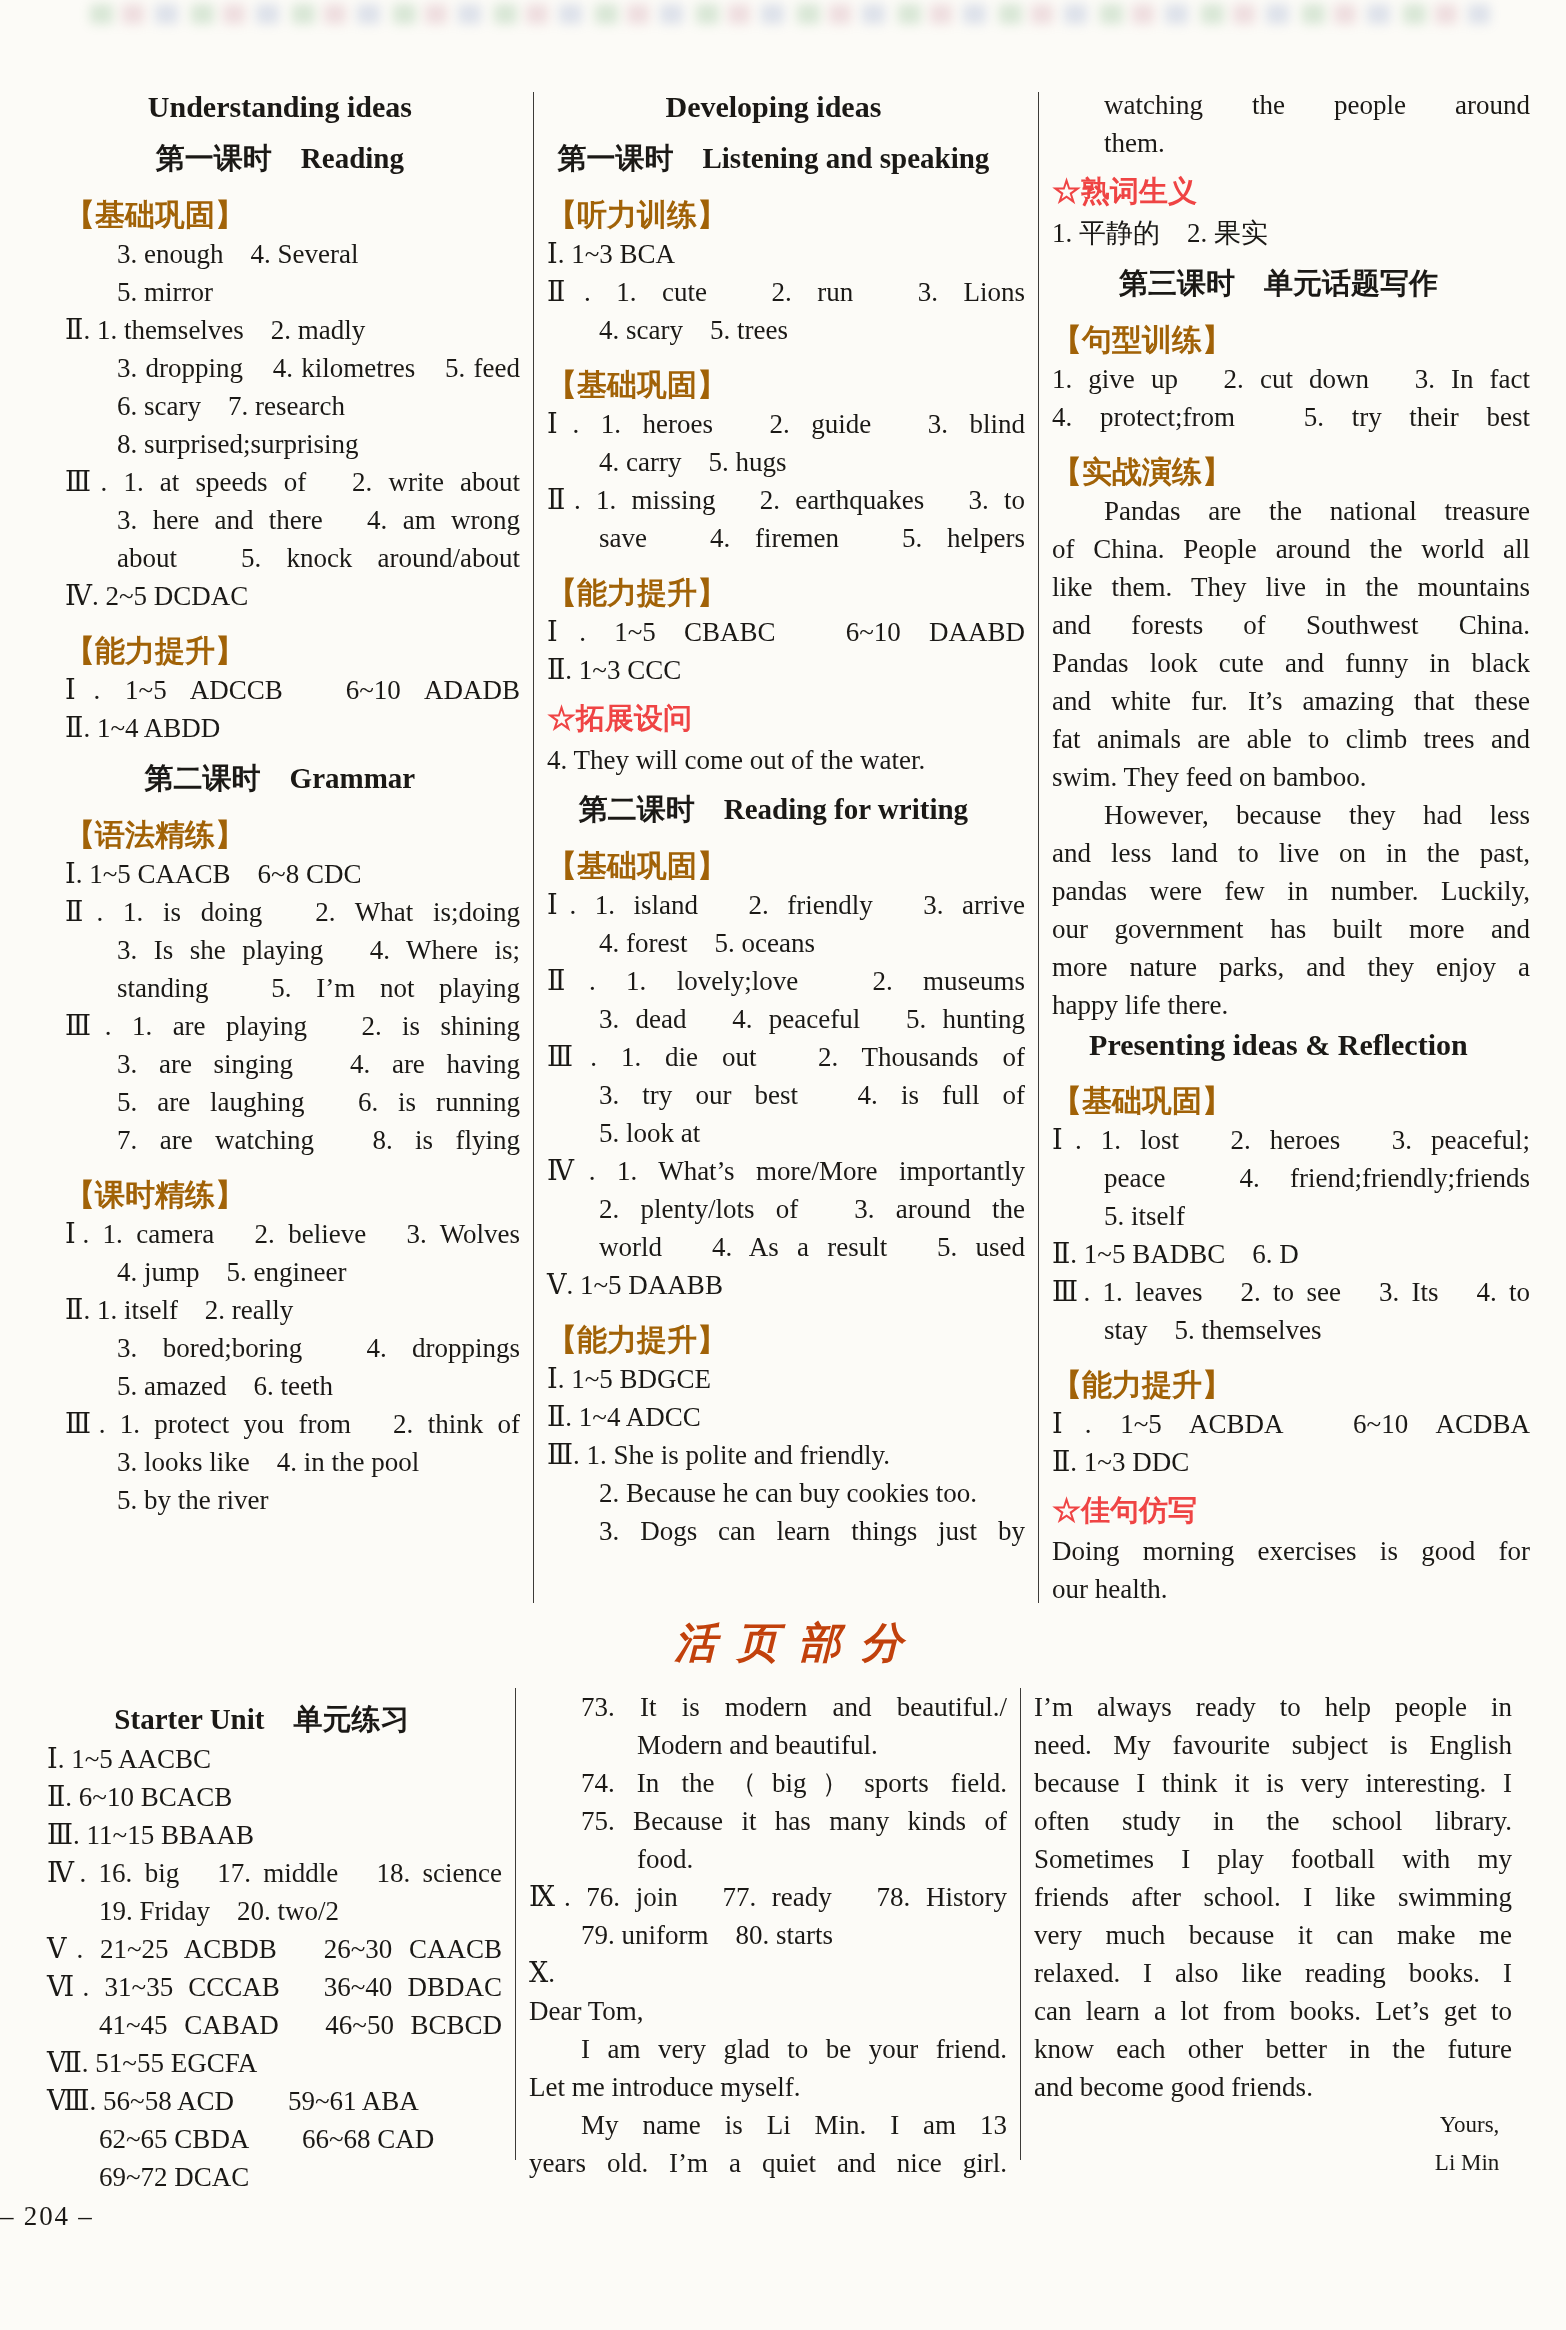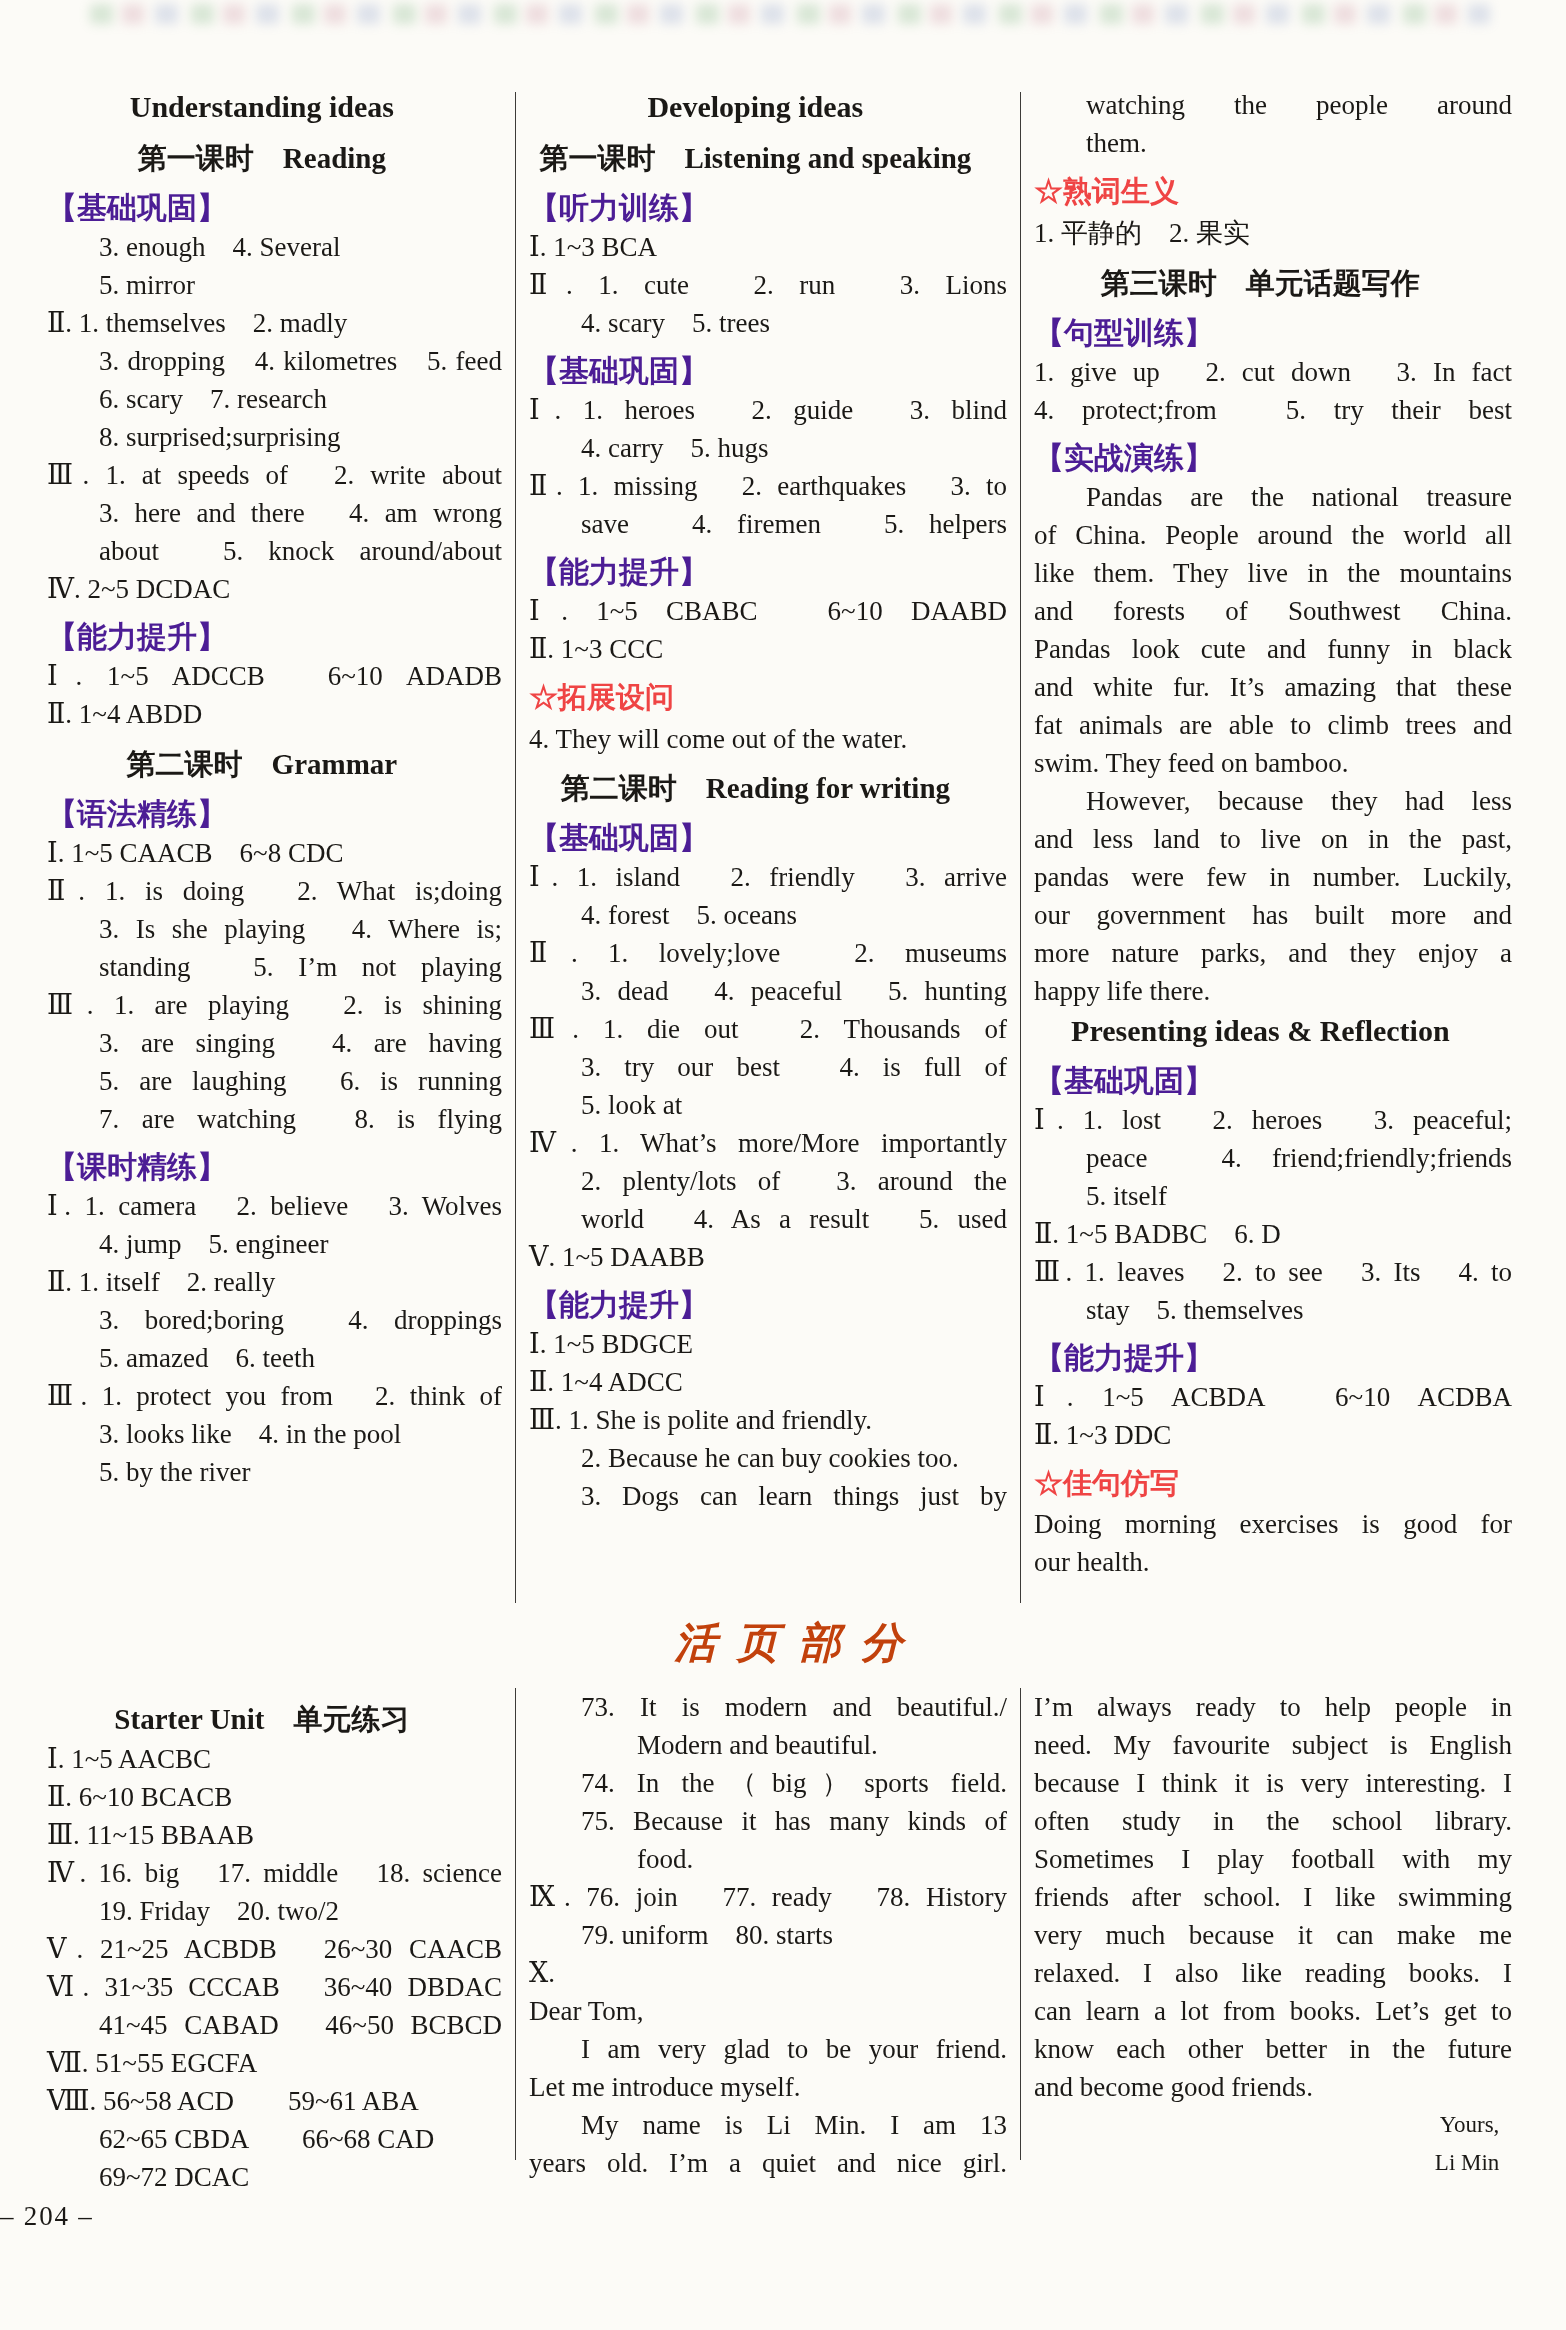--- a/index.html
+++ b/index.html
@@ -13,33 +13,33 @@
   .page{position:relative;width:1566px;height:2330px;box-sizing:border-box;padding:54px 36px 0 47px;}
   .artifact{
     position:absolute;top:3.6px;left:90px;width:1400px;height:20px;
     background:repeating-linear-gradient(90deg,
       rgba(124,178,128,0.85) 0px 23px, rgba(250,250,248,0) 23px 32px,
       rgba(196,130,150,0.75) 32px 54px, rgba(250,250,248,0) 54px 65px,
       rgba(128,148,196,0.75) 65px 88px, rgba(250,250,248,0) 88px 101px);
     filter:blur(5.4px);opacity:0.33;border-radius:2.7px;
   }
   .section{display:flex;align-items:stretch;}
-  #top-section{height:1562px;}
+  #top-section{height:1562px;justify-content:flex-end;}
   .col{box-sizing:border-box;}
   .c0{width:455px;}
   .c1{width:478px;}
   .c2{width:478px;}
   .vrule{width:1.8px;background:#3d3b38;}
   #top-section .vrule{margin:38px 12.6px 12.6px;}
   #bottom-section .vrule{margin:0 12.6px 36px;}
   #top-section .col > :first-child{margin-top:32px;}
   .ln{font-size:27px;line-height:38px;white-space:normal;}
   .t1{font-size:30px;font-weight:bold;line-height:41px;margin:0 0 9px;text-align:center;transform:translateX(-12.6px);}
   .t2{font-size:29px;font-weight:bold;line-height:41px;margin:10.8px 0 0;text-align:center;transform:translateX(-12.6px);}
-  .h{font-size:30px;font-weight:bold;line-height:41px;margin:8px 0 0;color:#4c1d95;}
+  .h{font-size:30px;font-weight:bold;line-height:41px;margin:15px 0 0;color:#a16207;}
   .st{font-size:29px;font-weight:bold;line-height:41px;margin:9px 0 1.8px;color:#ef4444;}
   .r{font-size:23px;line-height:38px;text-align:right;padding-right:12.6px;}
   .i1{padding-left:52px;}
   .i2{padding-left:108px;}
   .j{text-align:justify;text-align-last:justify;}
   .band{
     text-align:center;font-size:42px;font-weight:bold;font-style:italic;
     letter-spacing:20px;text-indent:20px;line-height:54px;margin:0 0 18px;color:#c2410c;
   }
   .pagenum{position:absolute;left:0;right:0;top:2201px;font-size:27px;letter-spacing:1.8px;}

